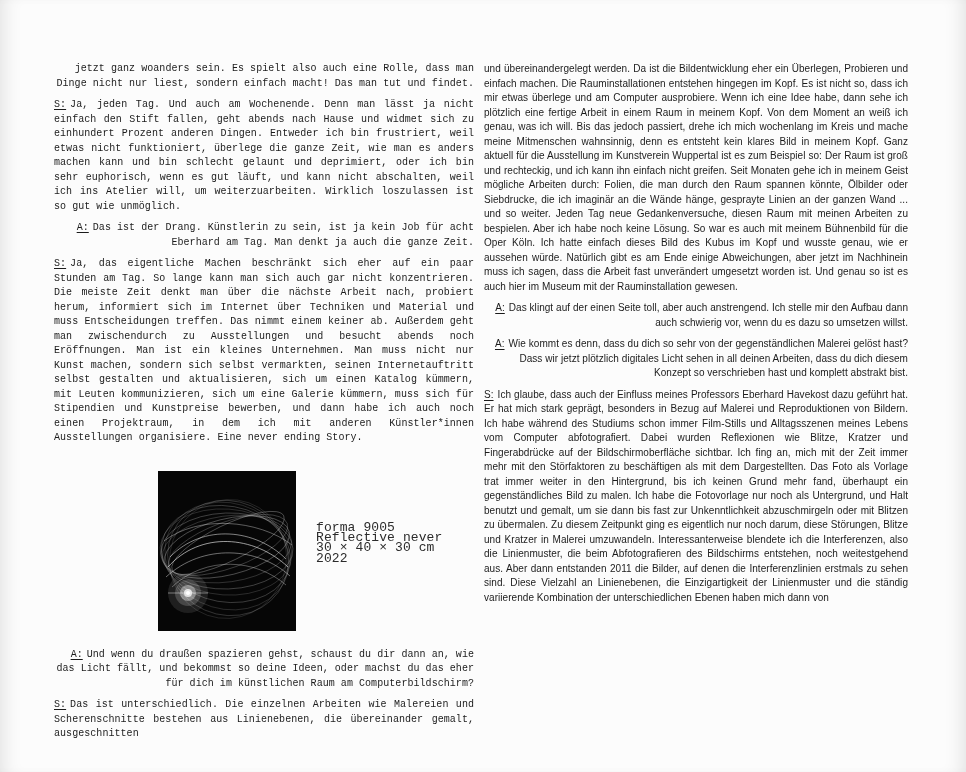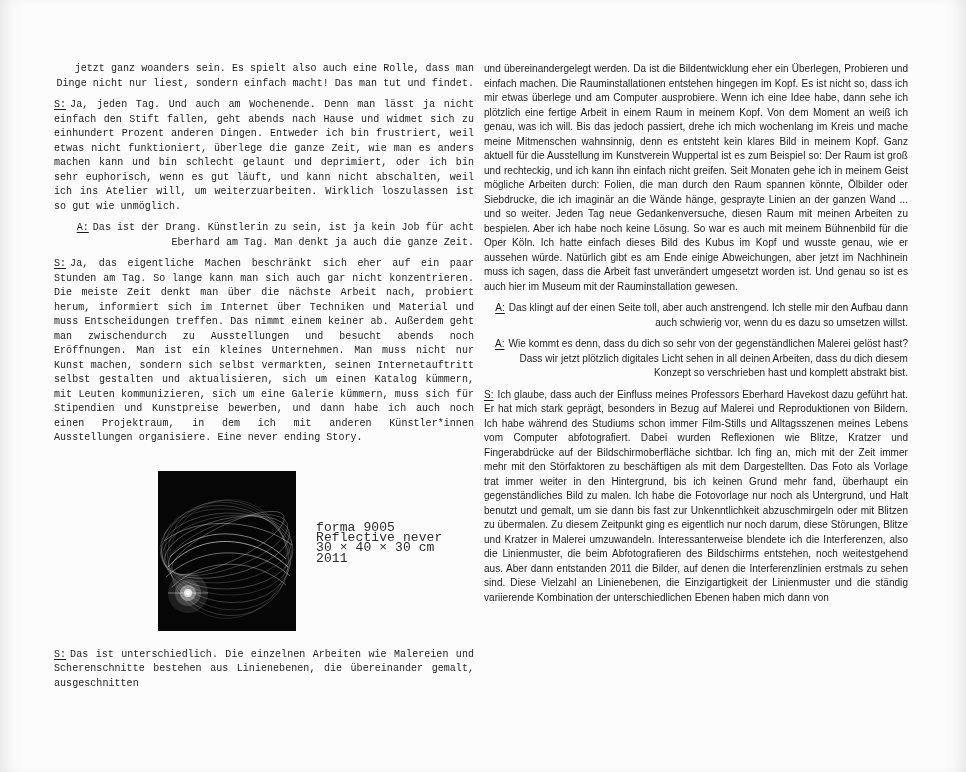--- a/index.html
+++ b/index.html
@@ -88,24 +88,25 @@
           <circle cx="30" cy="122" r="8" fill="#ffffff" opacity="0.38"></circle>
           <circle cx="30" cy="122" r="4" fill="#ffffff" opacity="0.75"></circle>
           <circle cx="30" cy="122" r="2" fill="#ffffff"></circle>
           <rect x="10" y="121.4" width="40" height="1.2" fill="#ffffff" opacity="0.35"></rect>
         </g>
       </svg>
       <div class="caption">
         <div>forma 9005</div>
         <div>Reflective never</div>
         <div>30 × 40 × 30 cm</div>
-        <div>2011</div>
+        <div>2022</div>
       </div>
     </div>
 
+    <p class="block right"><span class="speaker">A:</span><span>Und wenn du draußen spazieren gehst, schaust du dir dann an, wie das Licht fällt, und bekommst so deine Ideen, oder machst du das eher für dich im künstlichen Raum am Computerbildschirm?</span></p>
 
     <p class="block justify"><span class="speaker">S:</span><span>Das ist unterschiedlich. Die einzelnen Arbeiten wie Malereien und Scherenschnitte bestehen aus Linienebenen, die übereinander gemalt, ausgeschnitten</span></p>
 
   </div>
 
   <div class="col col-right">
 
     <p class="block justify"><span class="speaker"></span><span>und übereinandergelegt werden. Da ist die Bildentwicklung eher ein Überlegen, Probieren und einfach machen. Die Rauminstallationen entstehen hingegen im Kopf. Es ist nicht so, dass ich mir etwas überlege und am Computer ausprobiere. Wenn ich eine Idee habe, dann sehe ich plötzlich eine fertige Arbeit in einem Raum in meinem Kopf. Von dem Moment an weiß ich genau, was ich will. Bis das jedoch passiert, drehe ich mich wochenlang im Kreis und mache meine Mitmenschen wahnsinnig, denn es entsteht kein klares Bild in meinem Kopf. Ganz aktuell für die Ausstellung im Kunstverein Wuppertal ist es zum Beispiel so: Der Raum ist groß und rechteckig, und ich kann ihn einfach nicht greifen. Seit Monaten gehe ich in meinem Geist mögliche Arbeiten durch: Folien, die man durch den Raum spannen könnte, Ölbilder oder Siebdrucke, die ich imaginär an die Wände hänge, gesprayte Linien an der ganzen Wand ... und so weiter. Jeden Tag neue Gedankenversuche, diesen Raum mit meinen Arbeiten zu bespielen. Aber ich habe noch keine Lösung. So war es auch mit meinem Bühnenbild für die Oper Köln. Ich hatte einfach dieses Bild des Kubus im Kopf und wusste genau, wie er aussehen würde. Natürlich gibt es am Ende einige Abweichungen, aber jetzt im Nachhinein muss ich sagen, dass die Arbeit fast unverändert umgesetzt worden ist. Und genau so ist es auch hier im Museum mit der Rauminstallation gewesen.</span></p>
 
     <p class="block right"><span class="speaker">A:</span><span>Das klingt auf der einen Seite toll, aber auch anstrengend. Ich stelle mir den Aufbau dann auch schwierig vor, wenn du es dazu so umsetzen willst.</span></p>

